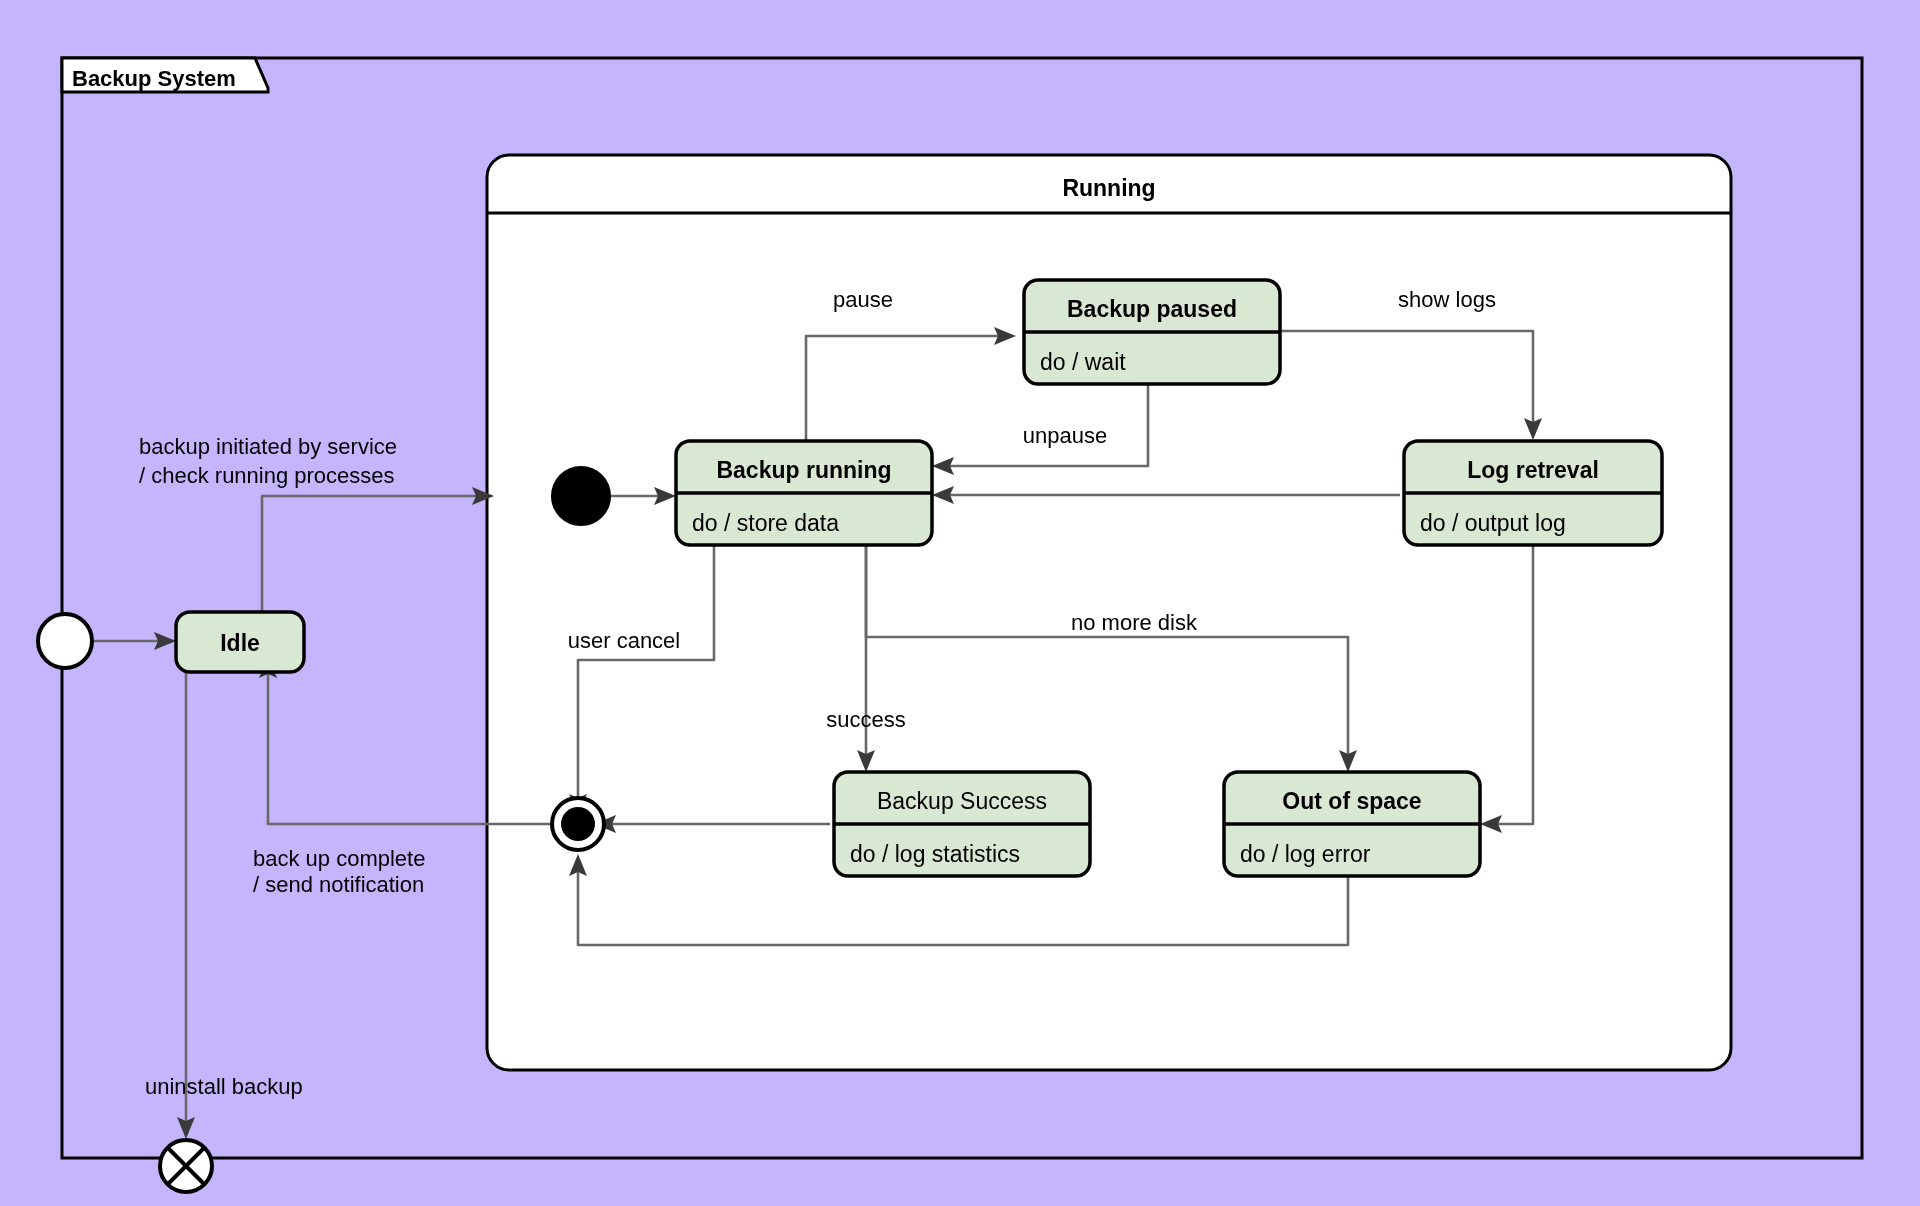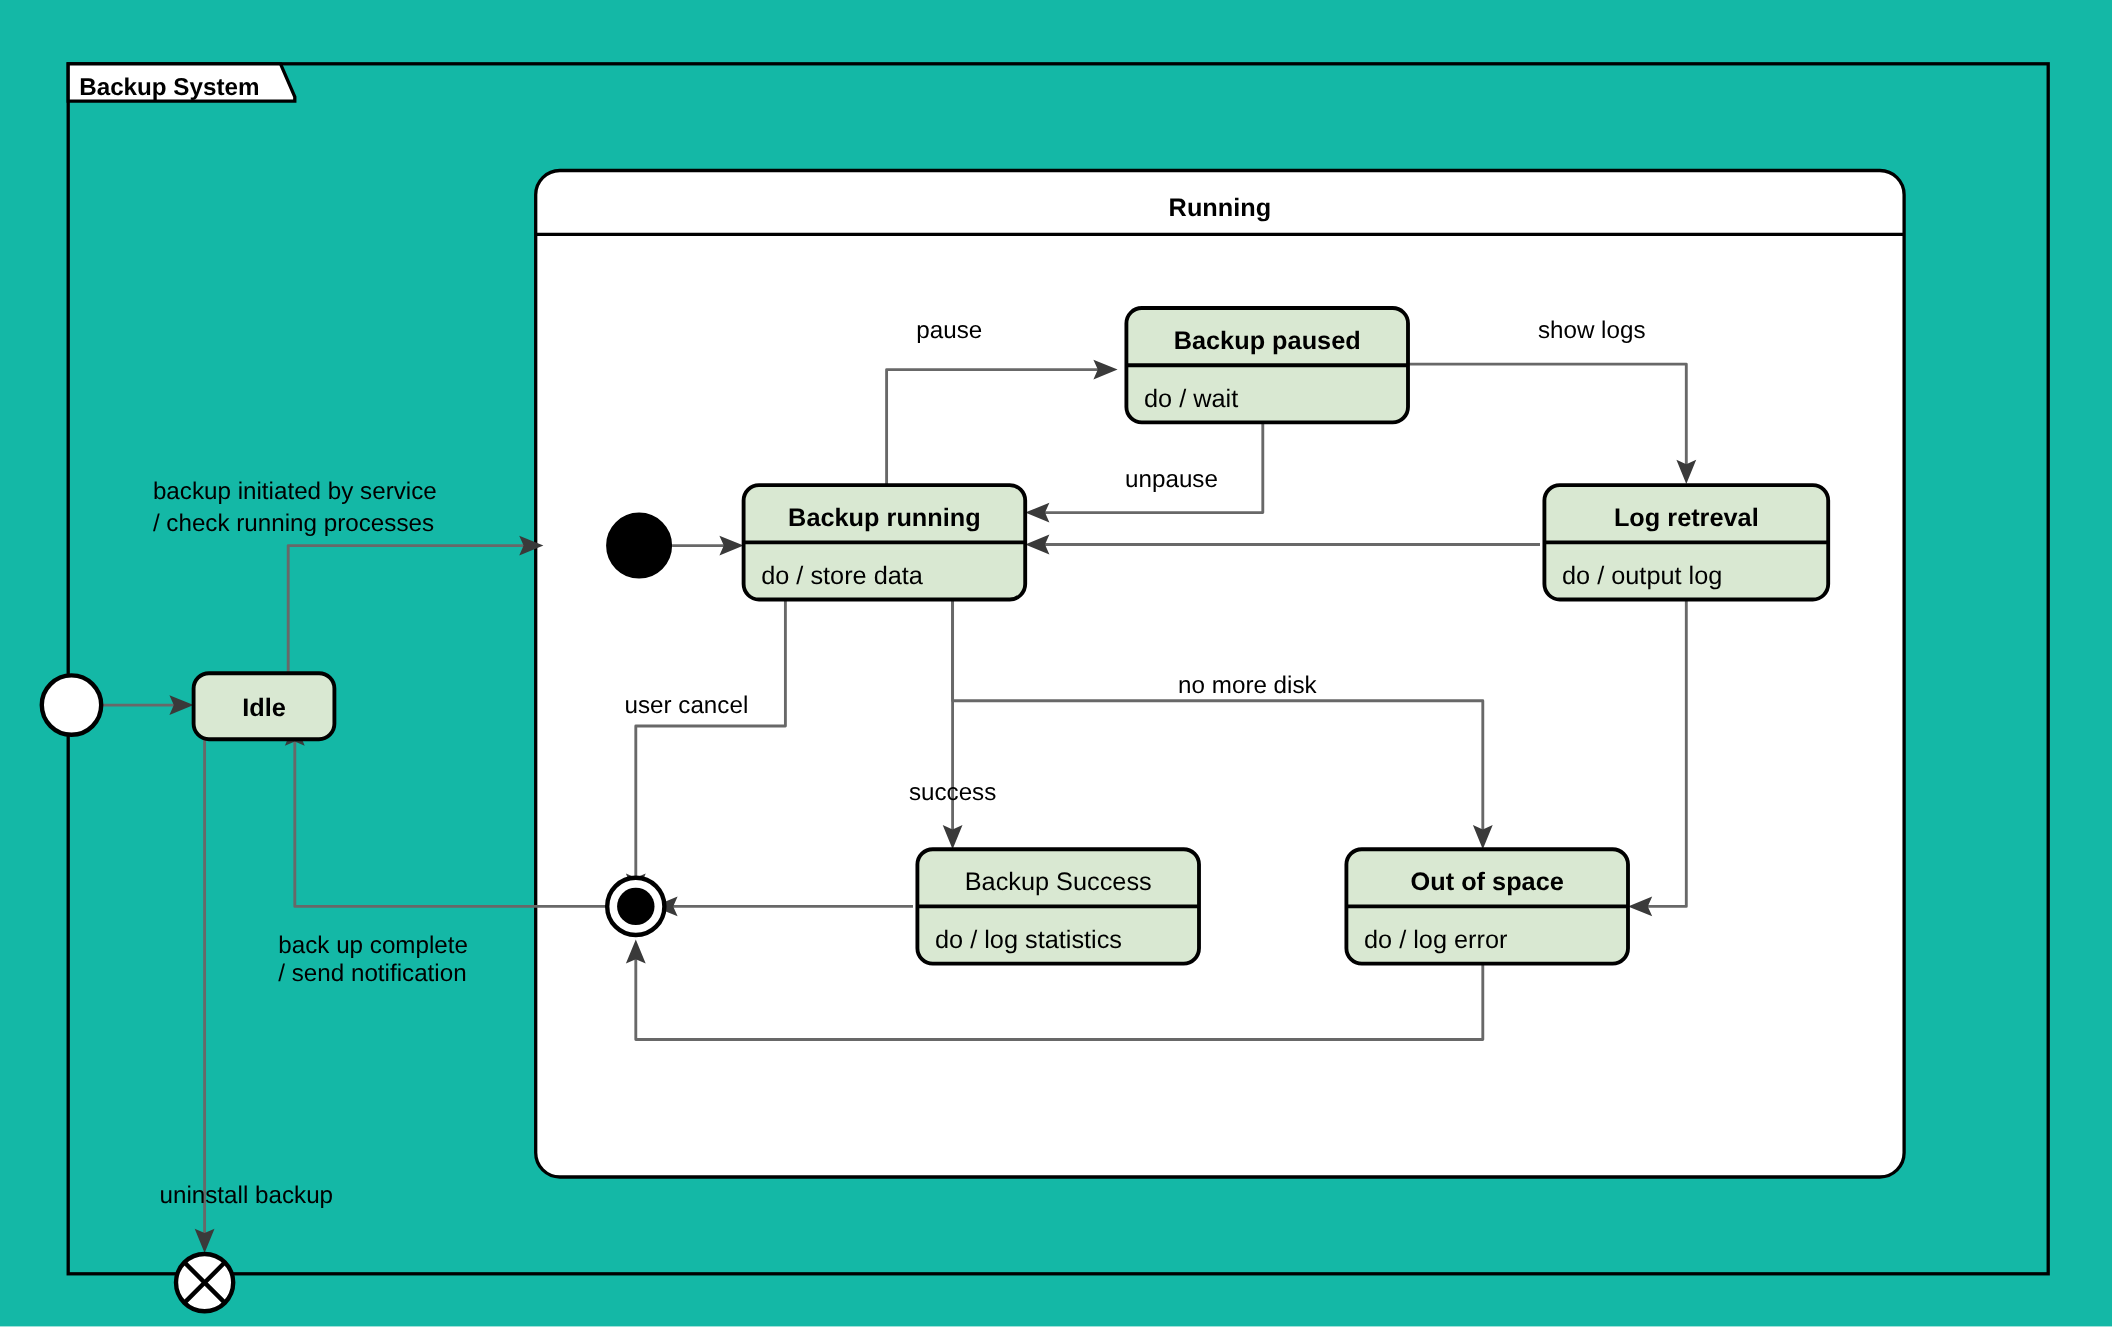--- a/index.html
+++ b/index.html
@@ -7,21 +7,21 @@
     padding: 0;
     background: #ffffff;
   }
   body {
     font-family: "Liberation Sans", sans-serif;
   }
   #canvas {
     position: relative;
     width: 1920px;
     height: 1206px;
-    background: #14b8a6;
+    background: #c4b5fd;
     overflow: hidden;
   }
   svg.layer {
     position: absolute;
     left: 0;
     top: 0;
     width: 1920px;
     height: 1206px;
   }
   

